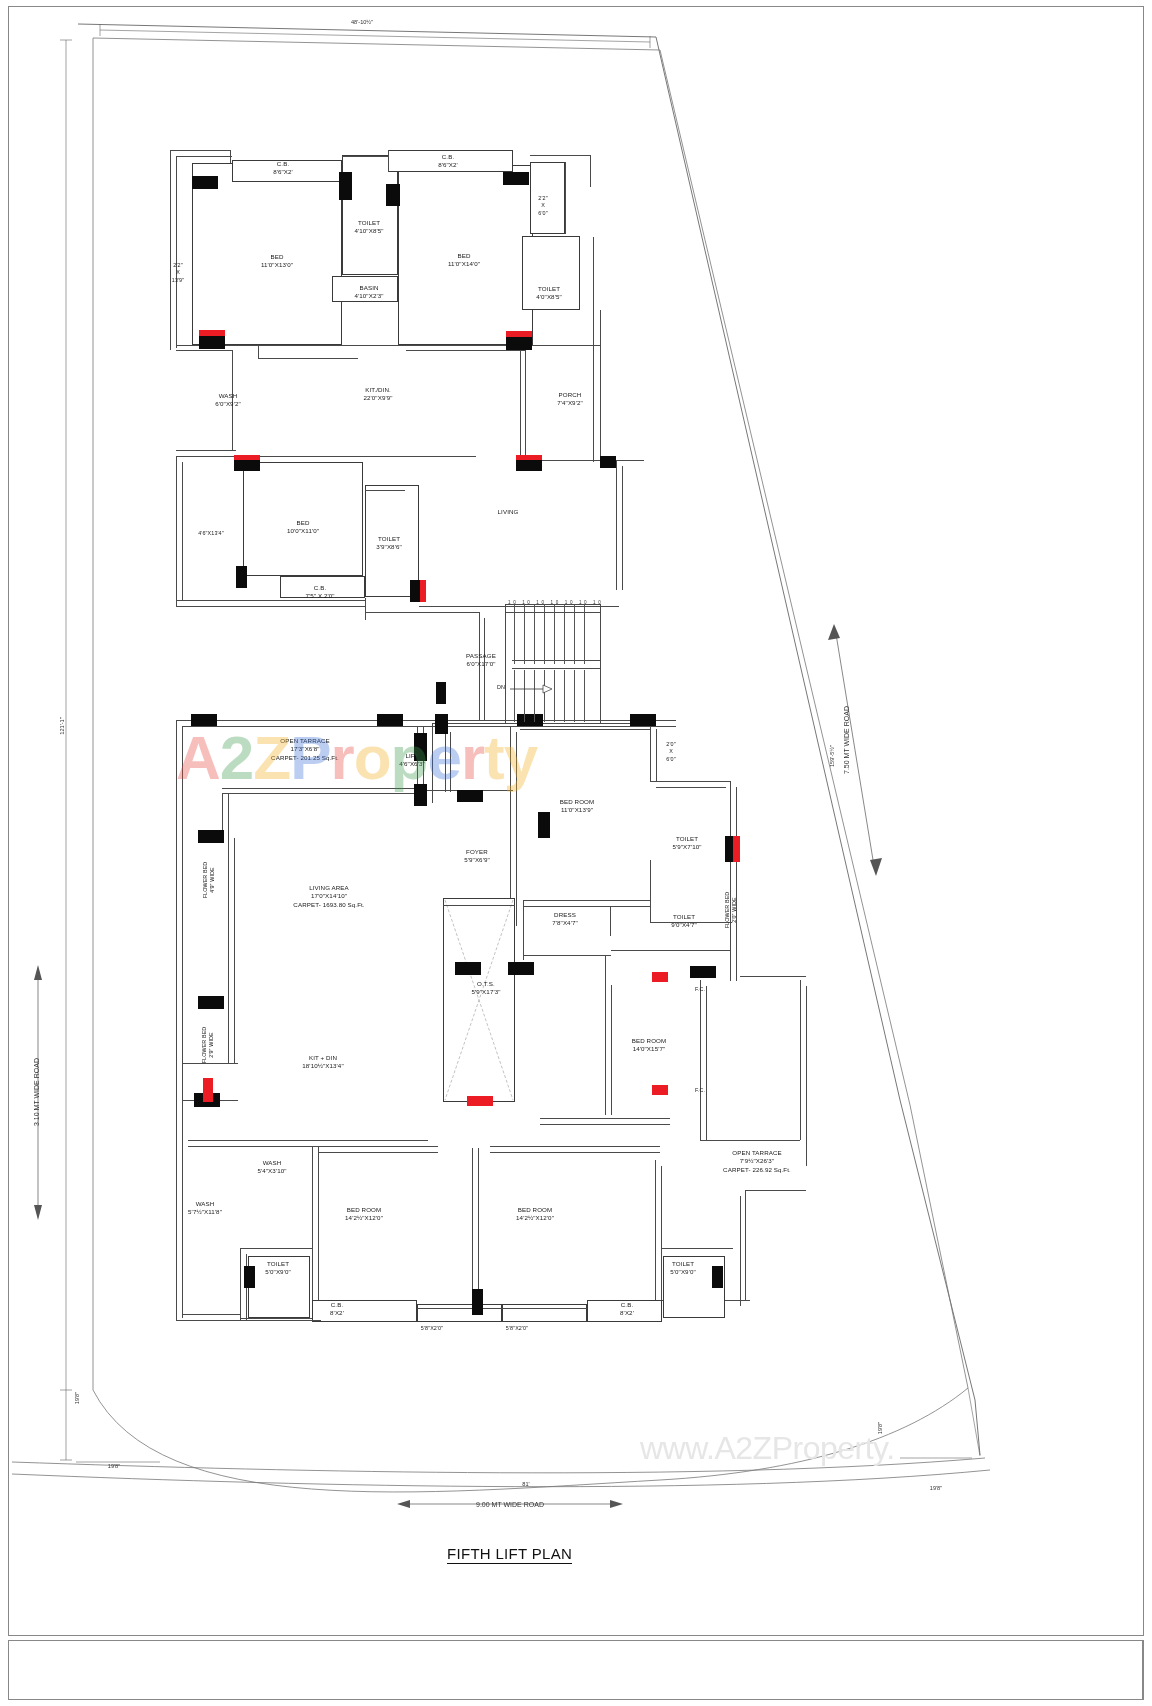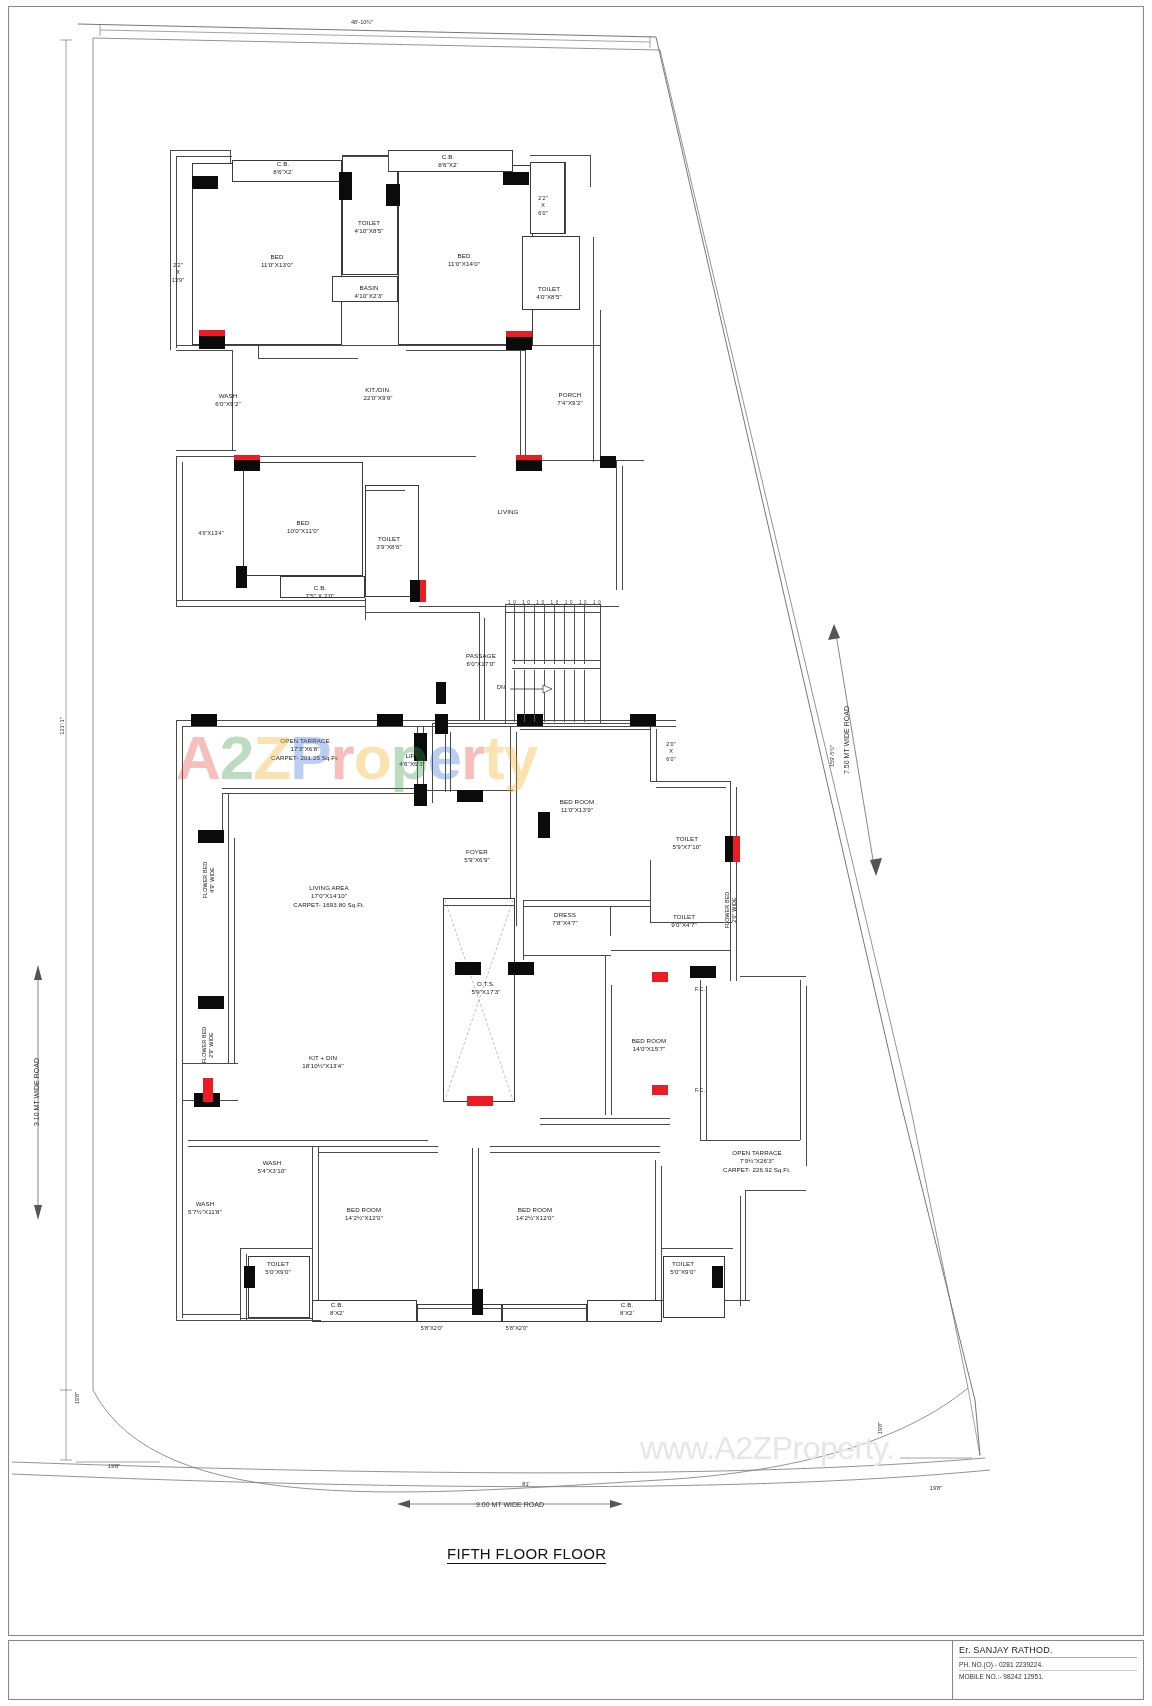--- a/index.html
+++ b/index.html
@@ -405,22 +405,17 @@
 <div class="dim" style="left:510px;top:1504px;font-size:7px;">9.00 MT WIDE ROAD</div>
 <div class="dim" style="left:526px;top:1484px;">81'</div>
 <div class="dimv" style="left:77px;top:1398px;">19'8"</div>
 <div class="dim" style="left:114px;top:1466px;">19'8"</div>
 <div class="dimv" style="left:880px;top:1428px;">19'8"</div>
 <div class="dim" style="left:936px;top:1488px;">19'8"</div>
 
 <div id="wm1"><span class="a">A</span><span class="two">2</span><span class="z">Z</span><span class="p">P</span><span class="r">r</span><span class="o">o</span><span class="pe">p</span><span class="rr">e</span><span class="t">r</span><span class="y">t</span><span class="o">y</span></div>
 <div id="wm2">www.A2ZProperty.</div>
 
-<div id="plantitle">FIFTH FLOOR FLOOR</div>
+<div id="plantitle">FIFTH LIFT PLAN</div>
 
 <div id="titlebar">
   <div class="left"></div>
-  <div class="right">
-    <div class="eng">Er. SANJAY RATHOD.</div>
-    <div class="ph">PH. NO.(O).- 0281 2239224.</div>
-    <div class="mob">MOBILE NO.:- 98242 12951.</div>
-  </div>
 </div>
 
 </body></html>

